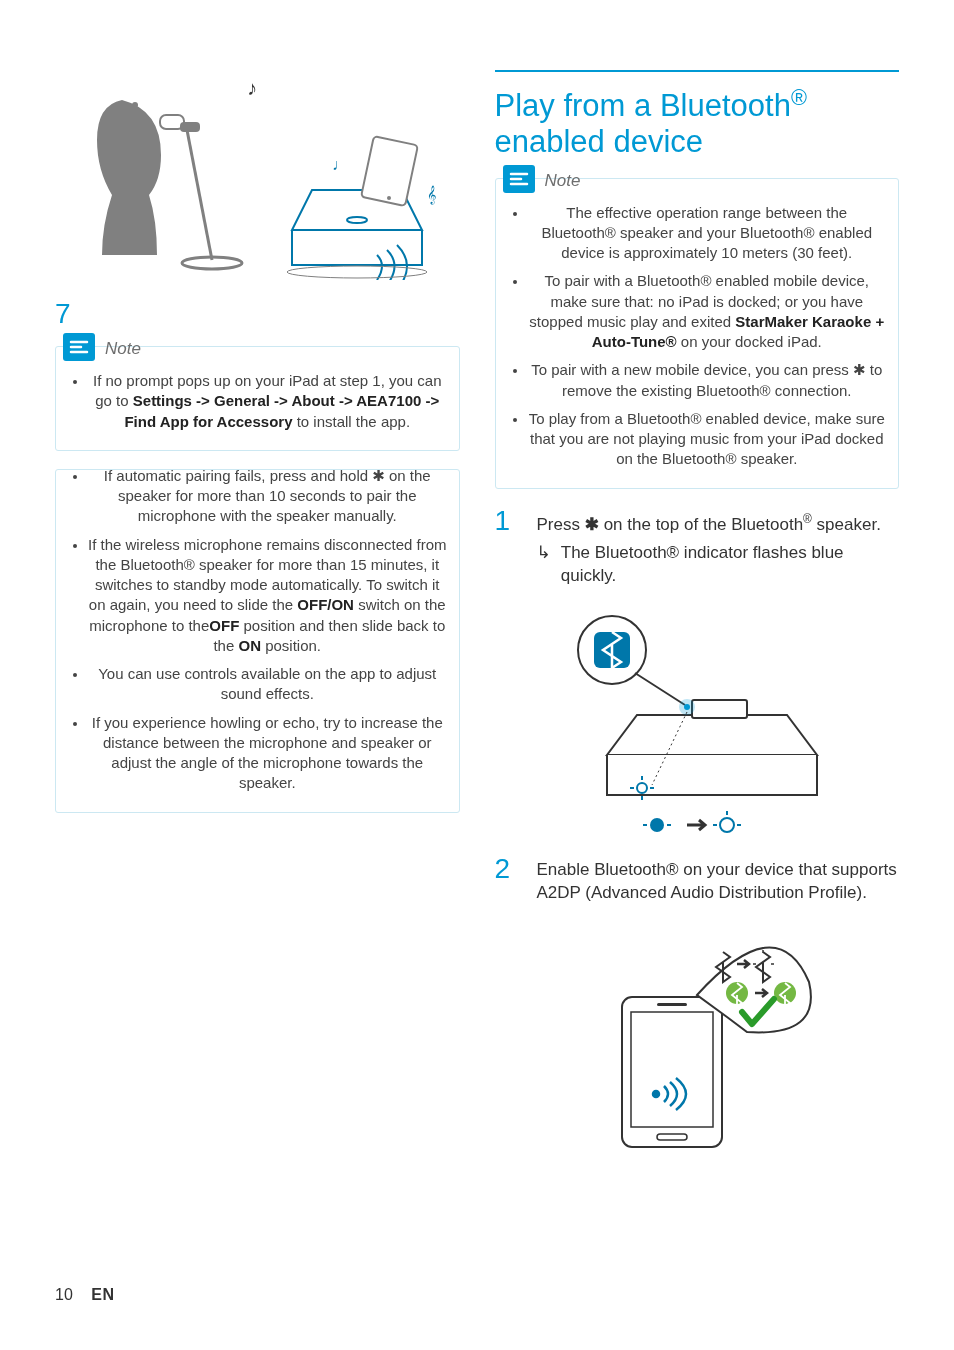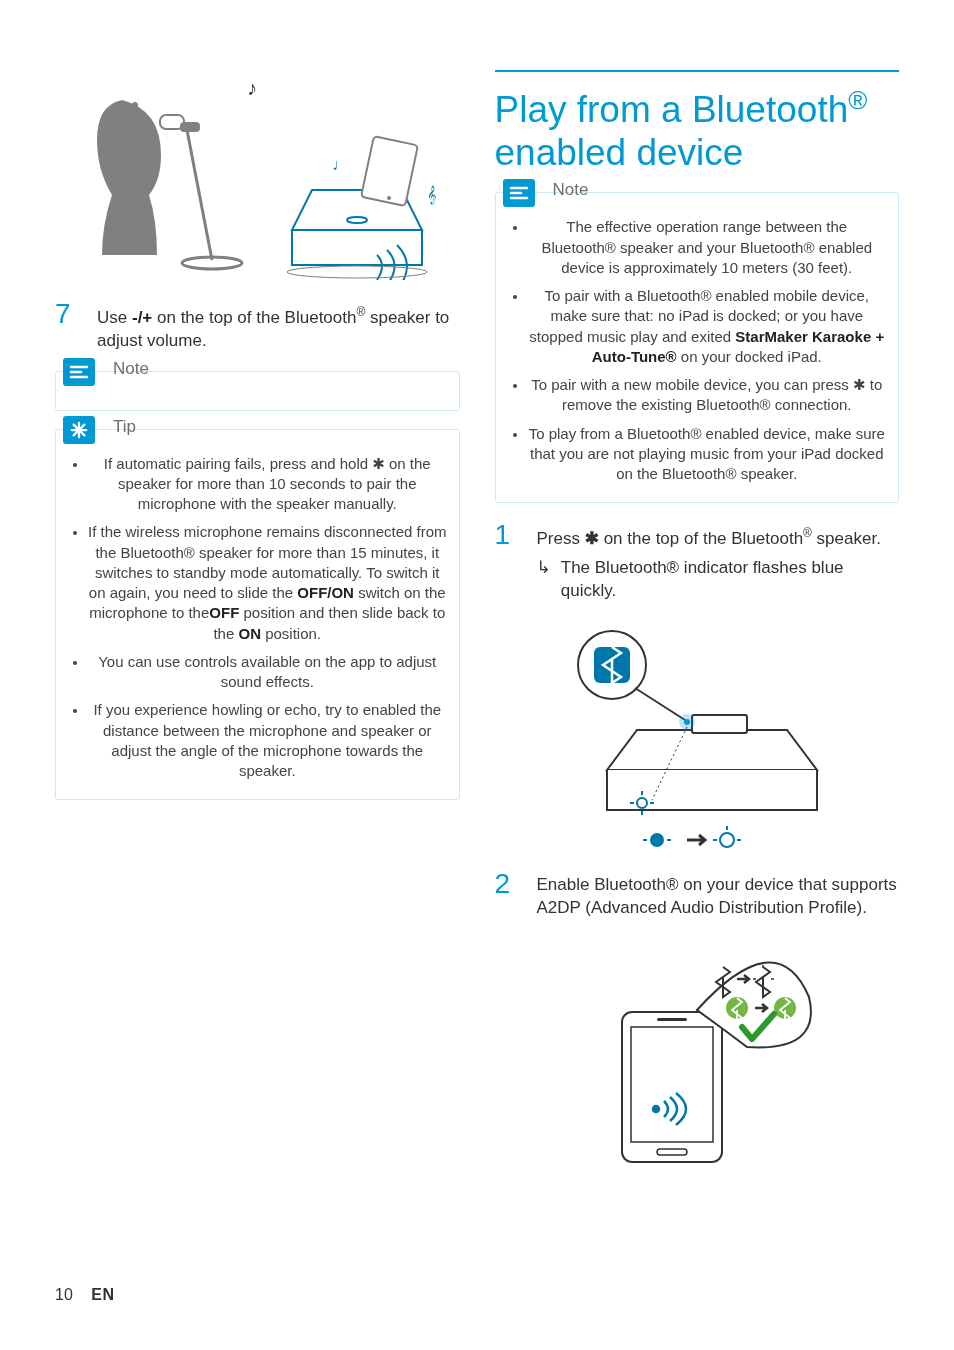--- a/index.html
+++ b/index.html
@@ -66,23 +66,24 @@
   .callout {
     border: 1px solid #cce8f2;
     border-radius: 3px;
     margin: 18px 0;
     padding: 0 12px 10px 12px;
     font-size: 15px;
     color: #444;
   }
   .callout-header {
     display: flex;
-    align-items: flex-start;
-    gap: 18px;
+    align-items: flex-end;
+    gap: 10px;
     transform: translate(-5px, -14px);
+    font-style: italic;
   }
   .callout-iconbox {
     width: 32px;
     height: 28px;
     background: #0099d4;
     border-radius: 3px;
     color: #fff;
     display: flex;
     align-items: center;
     justify-content: center;
@@ -99,21 +100,21 @@
   .callout li {
     margin-bottom: 8px;
     text-align: center;
   }
   .callout li::marker { font-size: 13px; }
 
   
   h2.section {
     color: #0099d4;
     font-weight: 300;
-    font-size: 37px;
+    font-size: 31px;
     line-height: 1.15;
     margin: 0 0 10px 0;
     border-top: 2px solid #0099d4;
     padding-top: 14px;
   }
 
   .bt-glyph {
     font-weight: bold;
   }
 
@@ -165,61 +166,50 @@
           <path d="M310 180 q15 15 0 35"></path>
           <path d="M320 175 q20 20 0 45"></path>
         </g>
 
         <ellipse cx="280" cy="202" rx="70" ry="6" fill="none" stroke="#808080" stroke-width="1"></ellipse>
       </svg>
     </div>
 
     <div class="step">
       <div class="num">7</div>
-      <div class="txt">
-        <span>Use </span><span class="bold">-/+</span><span> on the top of the Bluetooth</span><sup>®</sup><span> speaker to adjust volume.</span>
-      </div>
     </div>
 
     <div class="callout">
       <div class="callout-header">
         <div class="callout-iconbox">
           <svg viewBox="0 0 20 18">
               <g stroke="#fff" stroke-width="2.5" stroke-linecap="round">
                 <line x1="2" y1="4" x2="18" y2="4"></line>
                 <line x1="2" y1="9" x2="12" y2="9"></line>
                 <line x1="2" y1="14" x2="18" y2="14"></line>
               </g>
             </svg>
         </div>
         <div class="callout-title">Note</div>
       </div>
+      <ul>
+        <li>
+          <span>If no prompt pops up on your iPad at step 1, you can go to </span><span class="bold">Settings -&gt; General -&gt; About -&gt; AEA7100 -&gt; Find App for Accessory</span><span> to install the app.</span>
+        </li>
+      </ul>
     </div>
 
     <div class="callout">
-      <div class="callout-header">
-        <div class="callout-iconbox">
-          <svg viewBox="0 0 20 20">
-              <g stroke="#fff" stroke-width="2.5" stroke-linecap="round">
-            <line x1="10" y1="2" x2="10" y2="18"></line>
-                <line x1="2" y1="10" x2="18" y2="10"></line>
-            <line x1="4" y1="4" x2="16" y2="16"></line>
-                <line x1="16" y1="4" x2="4" y2="16"></line>
-          </g>
-            </svg>
-        </div>
-        <div class="callout-title">Tip</div>
-      </div>
       <ul>
         <li><span>If automatic pairing fails, press and hold ✱ on the speaker for more than 10 seconds to pair the microphone with the speaker manually.</span></li>
         <li>
           <span>If the wireless microphone remains disconnected from the Bluetooth® speaker for more than 15 minutes, it switches to standby mode automatically. To switch it on again, you need to slide the </span><span class="bold">OFF/ON</span><span> switch on the microphone to the</span><span class="bold">OFF</span><span> position and then slide back to the </span><span class="bold">ON</span><span> position.</span>
         </li>
         <li><span>You can use controls available on the app to adjust sound effects.</span></li>
-        <li><span>If you experience howling or echo, try to enabled the distance between the microphone and speaker or adjust the angle of the microphone towards the speaker.</span></li>
+        <li><span>If you experience howling or echo, try to increase the distance between the microphone and speaker or adjust the angle of the microphone towards the speaker.</span></li>
       </ul>
     </div>
 
   </div>
 
   <div class="col">
 
     <h2 class="section">
       <span>Play from a Bluetooth</span><sup>®</sup><span> enabled device</span>
     </h2>

